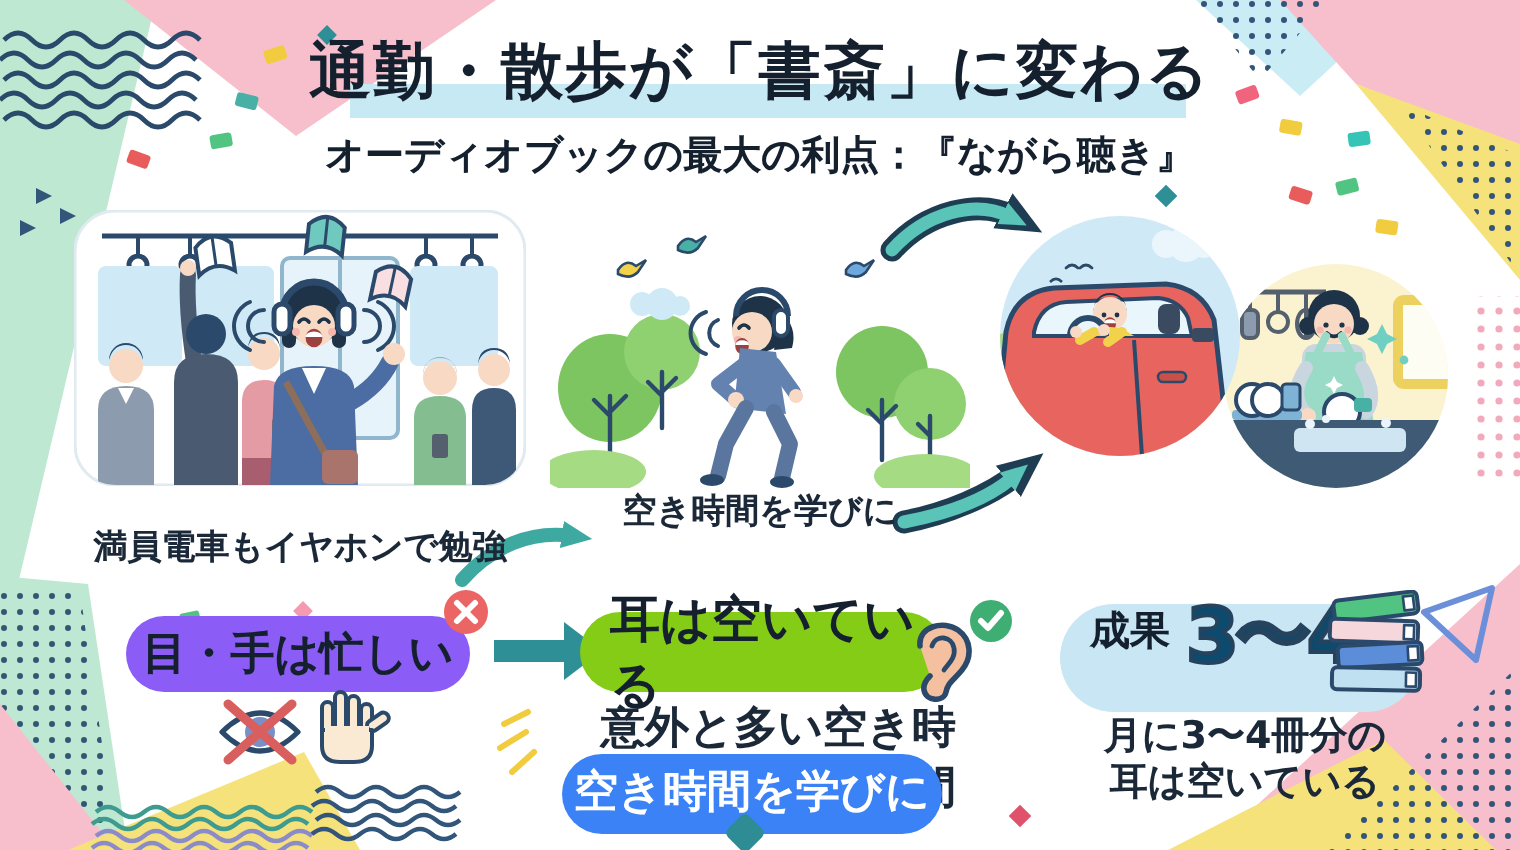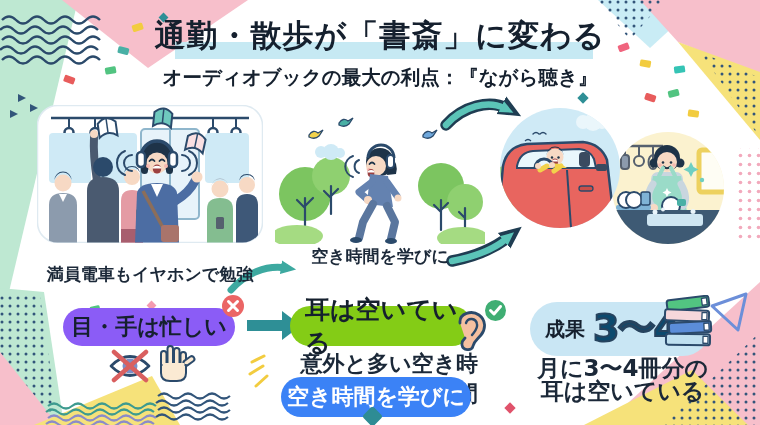--- a/index.html
+++ b/index.html
@@ -27,25 +27,25 @@
   .pill-pink{left:63px;top:308px;width:172px;height:38px;border-radius:20px;background:#8b5cf6;
              justify-content:center;font-size:22px;}
   .pill-green{left:290px;top:306px;width:182px;height:40px;border-radius:21px;background:#84cc16;
               padding-left:15px;font-size:25px;}
   .free-note{left:283px;top:349px;width:195px;text-align:right;font-size:22px;font-weight:700;}
   .bubble{left:281px;top:377px;width:190px;height:40px;border-radius:21px;background:#3b82f6;
           color:#ffffff;font-size:22px;font-weight:700;text-align:center;line-height:40px;}
   .bubble::after{content:"";position:absolute;left:84px;bottom:-7px;width:15px;height:15px;
           background:#2E8C94;transform:rotate(45deg);border-radius:3px;}
   .result-pill{left:530px;top:302px;width:180px;height:54px;border-radius:27px;background:#C9E6F4;
-          display:flex;align-items:center;padding-left:15px;}
+          display:flex;align-items:flex-start;padding-left:15px;}
   .result-label{font-size:20px;font-weight:700;color:#15202e;margin-right:8px;}
   .result-value{font-size:38px;font-weight:800;color:#0c4a6e;-webkit-text-stroke:2px #26435E;
           letter-spacing:-2px;line-height:1;margin-top:-3px;}
-  .result-note{left:520px;top:357px;width:205px;text-align:center;font-size:23px;
+  .result-note{left:520px;top:357px;width:205px;text-align:center;font-size:19px;
           font-weight:700;line-height:23px;}
   .icon{z-index:3;}
 </style>
 </head>
 <body>
 
 <div id="canvas">
 
   <svg class="bg" width="760" height="425" viewBox="0 0 760 425">
     <defs>

